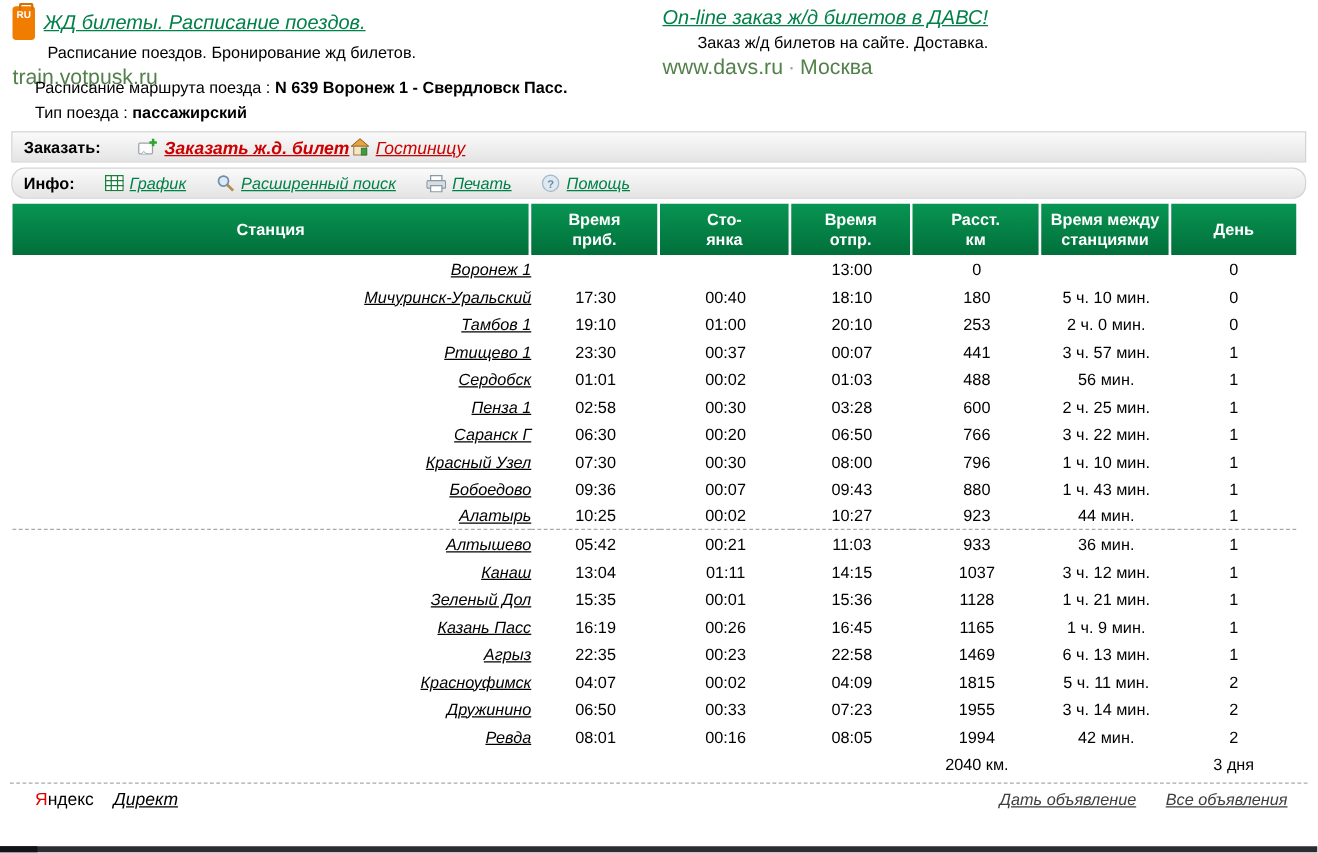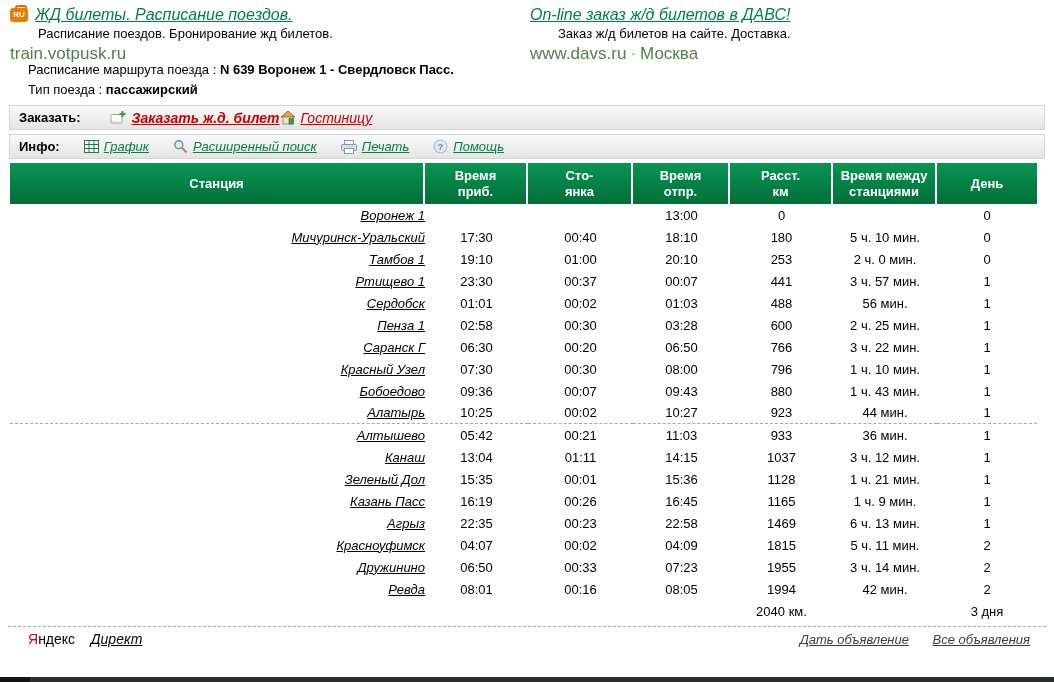--- a/index.html
+++ b/index.html
@@ -17,42 +17,42 @@
   .ads-row { display: flex; padding: 5px 0 0 10px; height: 54px; }
   .ad { }
   .ad-left { width: 520px; }
   .ad-right { width: 510px; }
   .ad-title-row { display: flex; align-items: center; }
   .ad-title { font-size: 16px; color: #008148; text-decoration: underline; line-height: 19px; }
   .ad-desc { font-size: 13px; color: #000; margin-top: 2px; line-height: 16px; margin-left: 28px; }
   .ad-url { font-size: 17px; font-weight: normal; color: #52804A; margin-top: 2px; }
   .ad-url .sep { color: #9aa77e; margin: 0 4px; }
   .ru-badge {
-    display: inline-block; width: 18px; height: 14px; background: #F17D00;
+    display: inline-block; width: 18px; height: 27px; background: #F17D00;
     border-radius: 3px; color: #fff; font-size: 8px; font-weight: bold;
     text-align: center; line-height: 14px; margin-right: 7px; position: relative;
   }
   .ru-badge::before {
     content: ''; position: absolute; top: -3px; left: 5px; width: 8px; height: 4px;
     border: 2px solid #d96f00; border-bottom: none; border-radius: 3px 3px 0 0;
   }
 
   
   .route-info { padding: 6px 0 0 28px; font-size: 13px; }
   .route-info div { line-height: 20px; }
   .route-info b { font-weight: bold; }
 
   
   .toolbar {
     height: 25px; margin: 0 9px; border: 1px solid #d4d4d4;
     background: linear-gradient(#fafafa, #e4e4e4);
     display: flex; align-items: center; font-size: 13px;
   }
   .order-bar { margin-top: 5px; }
-  .info-bar { margin-top: 4px; }
+  .info-bar { margin-top: 4px; border-radius: 11px; }
   .bar-label { font-weight: bold; margin-left: 9px; }
   .link-item { display: inline-flex; align-items: center; gap: 5px; }
   .red-link { color: #CC0000; text-decoration: underline; font-size: 14px; }
   .red-link.bold { font-weight: bold; }
   .green-link { color: #008148; text-decoration: underline; font-size: 13px; }
   .order-bar .link-item:nth-of-type(1) { margin-left: 62px; }
   .order-bar .link-item:nth-of-type(2) { margin-left: 30px; text-align: center; }
   .info-bar .link-item { margin-left: 24px; }
   .info-bar .link-item:first-of-type { margin-left: 42px; }
 

